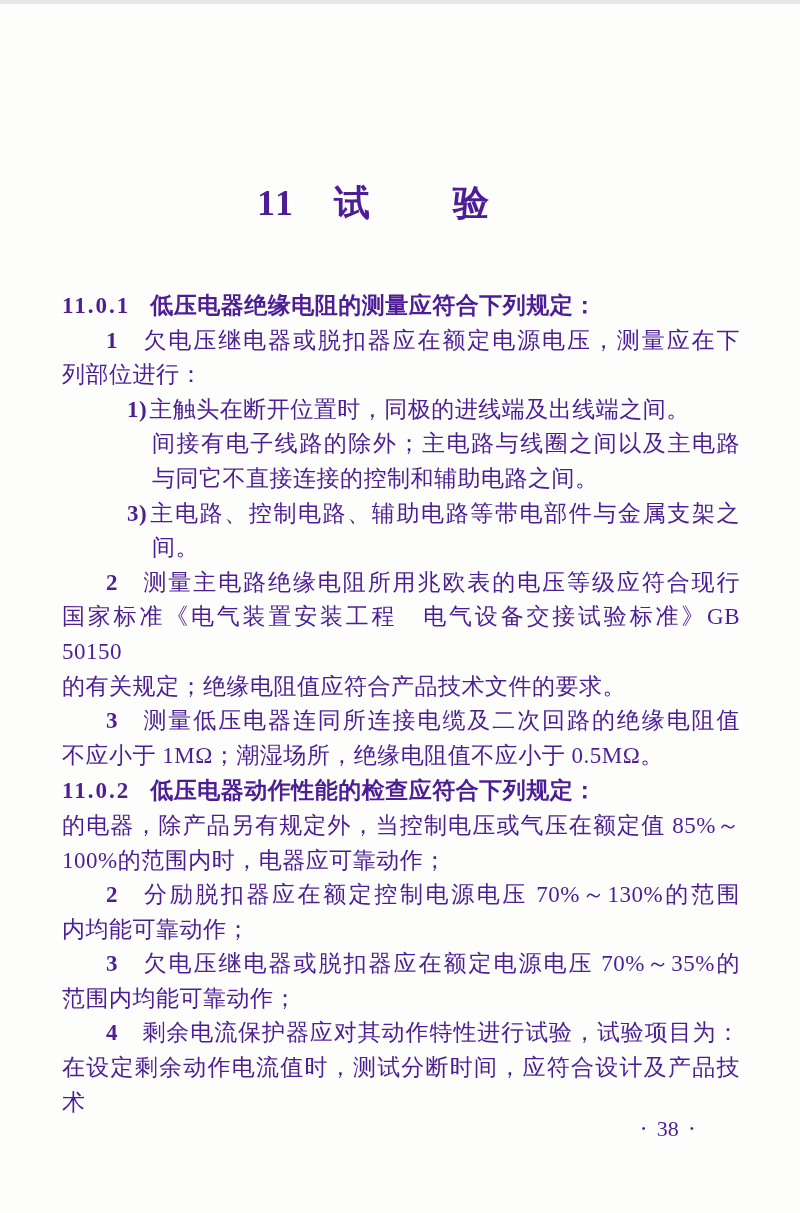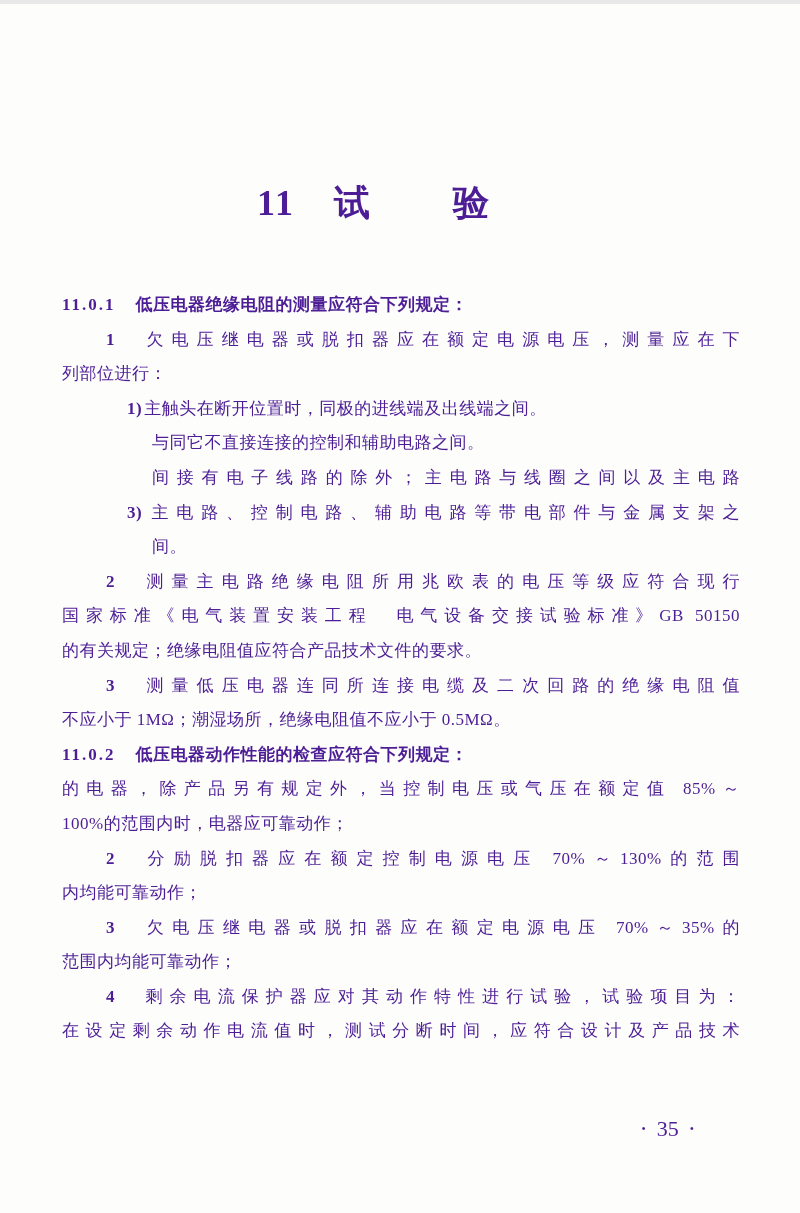--- a/index.html
+++ b/index.html
@@ -34,21 +34,21 @@
     transform: translateX(-27px);
   }
   .ct-num { margin-right: 30px; letter-spacing: 2px; }
   .ct-w1  { margin-right: 74px; }
   
   .body-text {
     position: absolute;
     top: 284px;
     left: 62px;
     width: 678px;
-    font-size: 17px;
+    font-size: 23px;
     line-height: 34.6px;
     letter-spacing: 0.5px;
   }
   .line { white-space: nowrap; }
   .line.full {
     white-space: normal;
     text-align: justify;
     text-align-last: justify;
   }
   .line .num { font-weight: 700; }
@@ -89,39 +89,39 @@
       <span class="ct-w1">试</span>
       <span class="ct-w2">验</span>
     </span>
   </div>
 
   <div class="body-text">
       <div class="line clause"><span class="num">11.0.1</span><span class="txt">低压电器绝缘电阻的测量应符合下列规定：</span></div>
       <div class="line item full"><span class="num">1</span><span class="txt">欠电压继电器或脱扣器应在额定电源电压，测量应在下</span></div>
       <div class="line cont"><span class="txt">列部位进行：</span></div>
       <div class="line sub"><span class="num">1)</span><span class="txt">主触头在断开位置时，同极的进线端及出线端之间。</span></div>
+      <div class="line subcont full"><span class="txt">间接有电子线路的除外；主电路与线圈之间以及主电路</span></div>
       <div class="line subcont"><span class="txt">与同它不直接连接的控制和辅助电路之间。</span></div>
-      <div class="line subcont full"><span class="txt">间接有电子线路的除外；主电路与线圈之间以及主电路</span></div>
       <div class="line sub full"><span class="num">3)</span><span class="txt">主电路、控制电路、辅助电路等带电部件与金属支架之</span></div>
       <div class="line subcont"><span class="txt">间。</span></div>
       <div class="line item full"><span class="num">2</span><span class="txt">测量主电路绝缘电阻所用兆欧表的电压等级应符合现行</span></div>
       <div class="line cont full"><span class="txt">国家标准《电气装置安装工程　电气设备交接试验标准》GB 50150</span></div>
       <div class="line cont"><span class="txt">的有关规定；绝缘电阻值应符合产品技术文件的要求。</span></div>
       <div class="line item full"><span class="num">3</span><span class="txt">测量低压电器连同所连接电缆及二次回路的绝缘电阻值</span></div>
       <div class="line cont"><span class="txt">不应小于 1MΩ；潮湿场所，绝缘电阻值不应小于 0.5MΩ。</span></div>
       <div class="line clause"><span class="num">11.0.2</span><span class="txt">低压电器动作性能的检查应符合下列规定：</span></div>
       <div class="line cont full"><span class="txt">的电器，除产品另有规定外，当控制电压或气压在额定值 85%～</span></div>
       <div class="line cont"><span class="txt">100%的范围内时，电器应可靠动作；</span></div>
       <div class="line item full"><span class="num">2</span><span class="txt">分励脱扣器应在额定控制电源电压 70%～130%的范围</span></div>
       <div class="line cont"><span class="txt">内均能可靠动作；</span></div>
       <div class="line item full"><span class="num">3</span><span class="txt">欠电压继电器或脱扣器应在额定电源电压 70%～35%的</span></div>
       <div class="line cont"><span class="txt">范围内均能可靠动作；</span></div>
       <div class="line item full"><span class="num">4</span><span class="txt">剩余电流保护器应对其动作特性进行试验，试验项目为：</span></div>
       <div class="line cont full"><span class="txt">在设定剩余动作电流值时，测试分断时间，应符合设计及产品技术</span></div>
     </div>
 
   <div class="page-footer">
     <span class="dot">•</span>
-    <span class="pg">35</span>
+    <span class="pg">38</span>
     <span class="dot">•</span>
   </div>
 
 </div>
 
 </body></html>

